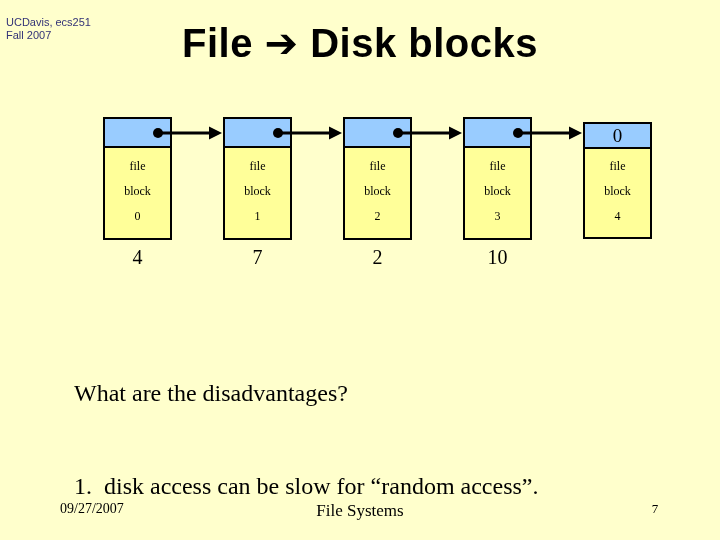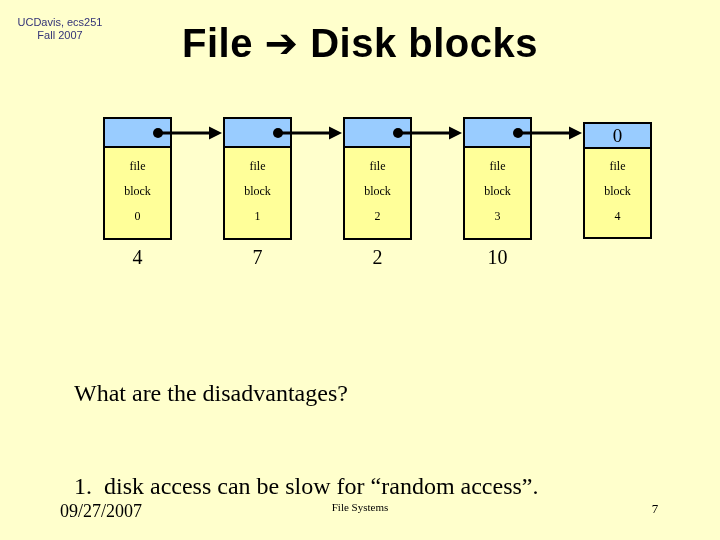--- a/index.html
+++ b/index.html
@@ -5,21 +5,20 @@
   html,body{margin:0;padding:0;}
   .slide{
     position:relative;
     width:720px;height:540px;
     background:#FFFFCC;
     overflow:hidden;
     font-family:"Liberation Sans","DejaVu Sans",sans-serif;
   }
   .corner{
     position:absolute;left:6px;top:16px;width:108px;
-    text-align:center;
     font-size:11px;line-height:13px;
     color:#333377;
   }
   .title{
     position:absolute;left:0;top:21px;width:100%;
     text-align:center;
     font-size:40px;line-height:44px;
     color:#000;
     letter-spacing:0.5px;
     font-weight:bold;
@@ -63,27 +62,27 @@
   .questions{
     position:absolute;left:74px;top:316px;width:620px;
     font-family:"Liberation Serif","DejaVu Serif",serif;
     font-size:24px;line-height:31px;
     color:#000;
     white-space:pre-wrap;
   }
   .footer-date{
     position:absolute;left:60px;top:501px;
     font-family:"Liberation Serif","DejaVu Serif",serif;
-    font-size:18px;color:#000;
+    font-size:14px;color:#000;
   }
   .footer-center{
     position:absolute;left:0;top:501px;width:100%;
     text-align:center;
     font-family:"Liberation Serif","DejaVu Serif",serif;
-    font-size:11px;color:#000;
+    font-size:17px;color:#000;
   }
   .footer-page{
     position:absolute;left:630px;top:501px;width:50px;
     text-align:center;
     font-family:"Liberation Serif","DejaVu Serif",serif;
     font-size:13px;color:#000;
   }
 </style>
 </head>
 <body>

